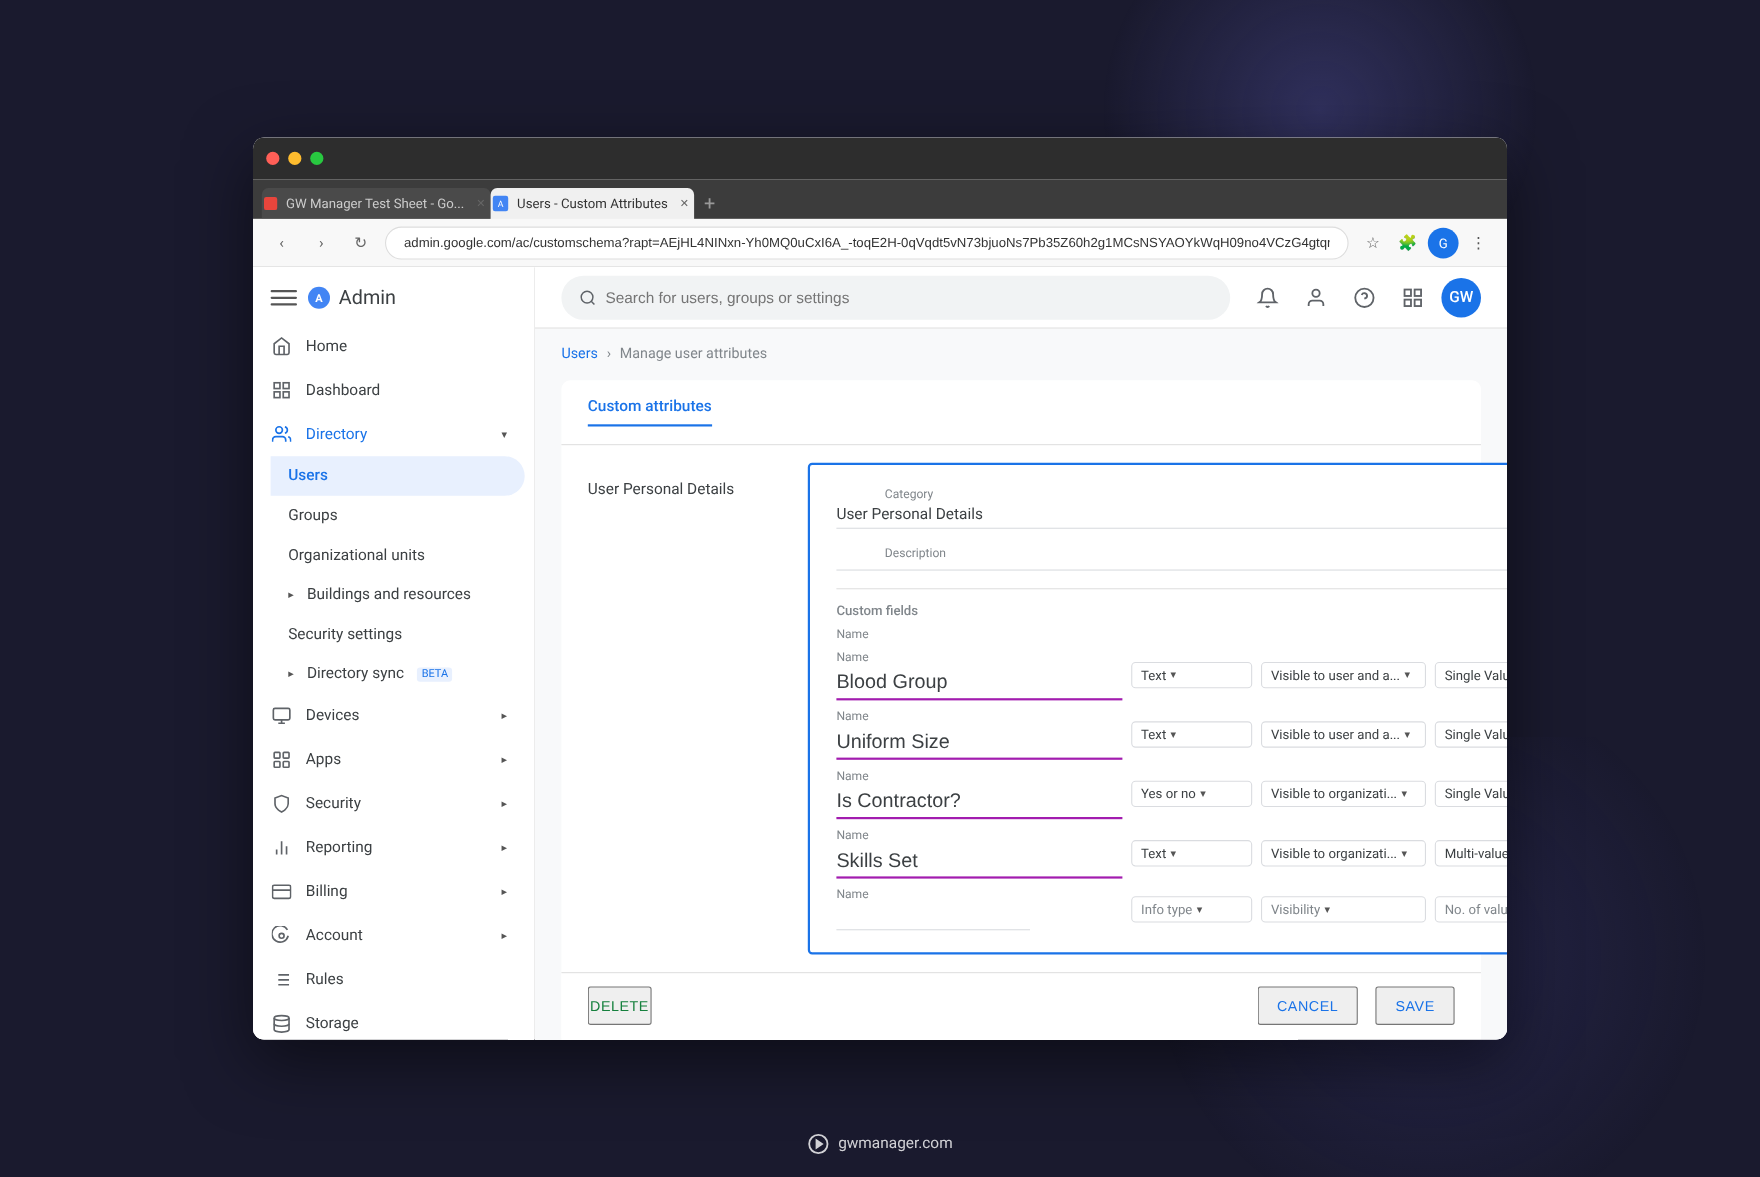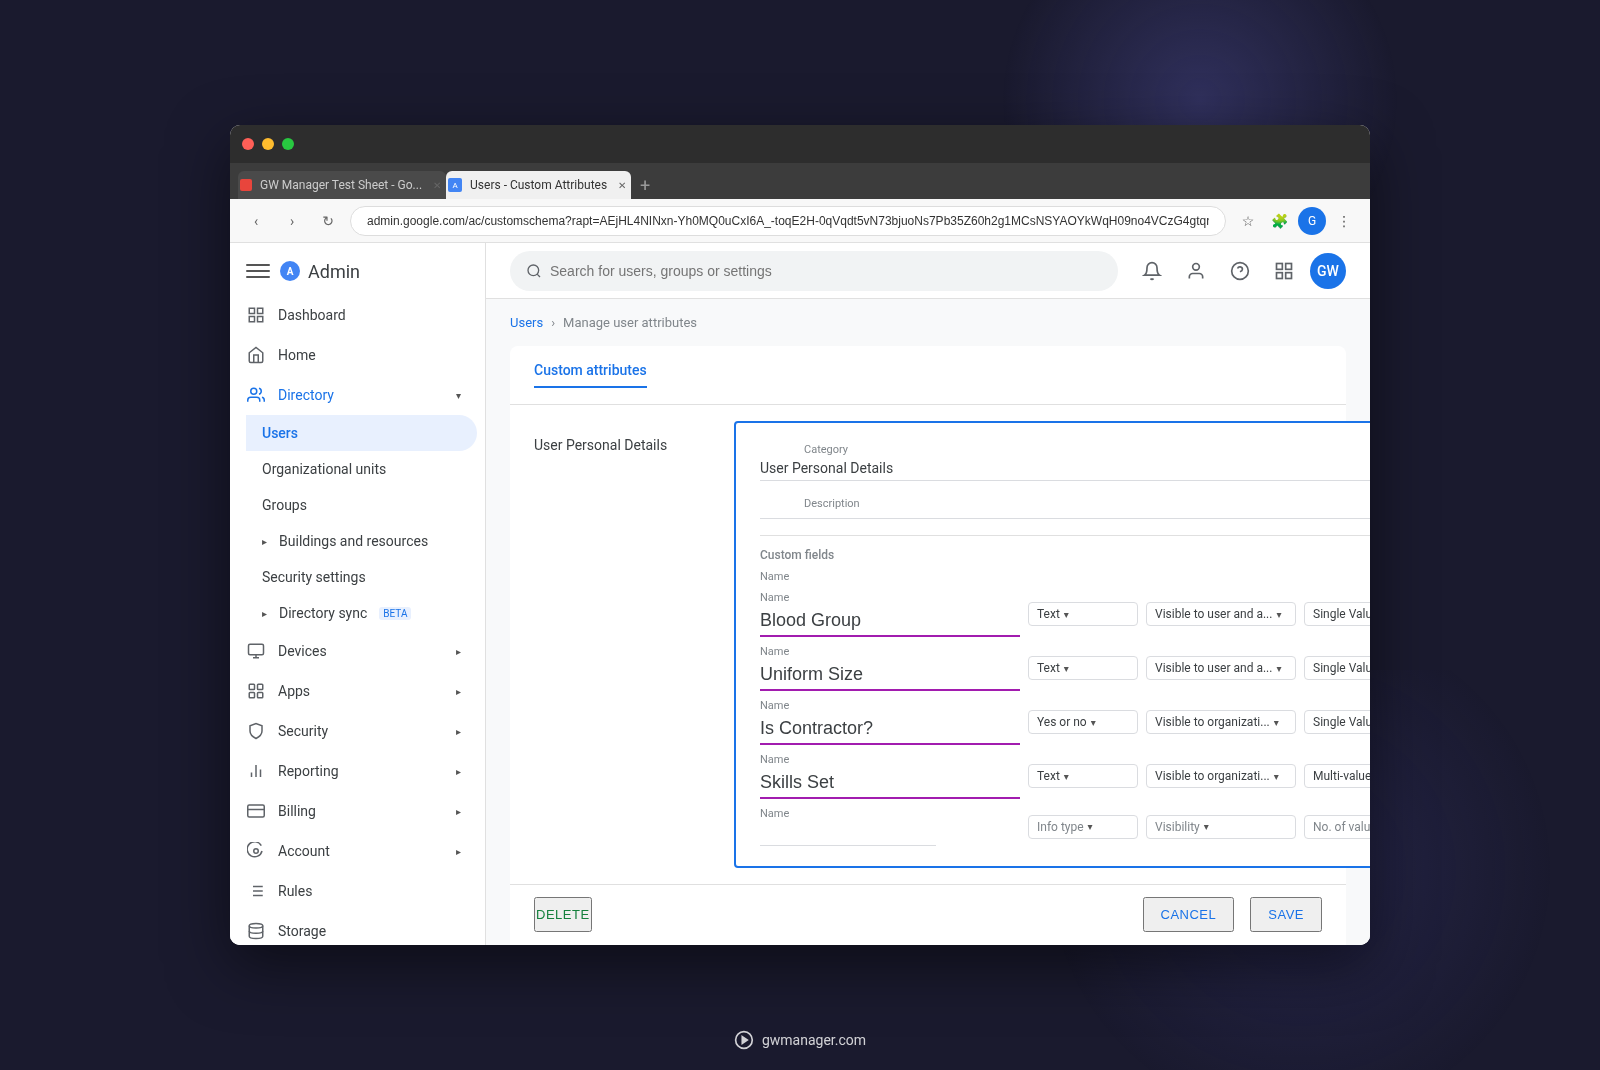--- a/index.html
+++ b/index.html
@@ -184,61 +184,61 @@
             <text x="12" y="16" text-anchor="middle" fill="white" font-size="10" font-weight="bold">A</text>
           </svg>
           <span style="font-size:18px;color:#3c4043;font-weight:400;">Admin</span>
         </div>
       </div>
 
       <div class="sidebar-nav">
         <div class="nav-item">
           <div class="nav-item-icon">
             <svg width="18" height="18" viewBox="0 0 24 24" fill="none" stroke="#5f6368" stroke-width="2">
+                <path d="M3 9l9-7 9 7v11a2 2 0 0 1-2 2H5a2 2 0 0 1-2-2z"></path>
+                <polyline points="9,22 9,12 15,12 15,22"></polyline>
+              </svg>
+          </div>
+          <span>Home</span>
+        </div>
+
+        <div class="nav-item">
+          <div class="nav-item-icon">
+            <svg width="18" height="18" viewBox="0 0 24 24" fill="none" stroke="#5f6368" stroke-width="2">
                 <rect x="3" y="3" width="7" height="7"></rect>
                 <rect x="14" y="3" width="7" height="7"></rect>
                 <rect x="3" y="14" width="7" height="7"></rect>
                 <rect x="14" y="14" width="7" height="7"></rect>
               </svg>
           </div>
           <span>Dashboard</span>
-        </div>
-
-        <div class="nav-item">
-          <div class="nav-item-icon">
-            <svg width="18" height="18" viewBox="0 0 24 24" fill="none" stroke="#5f6368" stroke-width="2">
-                <path d="M3 9l9-7 9 7v11a2 2 0 0 1-2 2H5a2 2 0 0 1-2-2z"></path>
-                <polyline points="9,22 9,12 15,12 15,22"></polyline>
-              </svg>
-          </div>
-          <span>Home</span>
         </div>
 
         <div class="nav-item" style="color:#1a73e8;">
           <div class="nav-item-icon">
             <svg width="18" height="18" viewBox="0 0 24 24" fill="none" stroke="#1a73e8" stroke-width="2">
                 <path d="M17 21v-2a4 4 0 0 0-4-4H5a4 4 0 0 0-4 4v2"></path>
                 <circle cx="9" cy="7" r="4"></circle>
                 <path d="M23 21v-2a4 4 0 0 0-3-3.87"></path>
                 <path d="M16 3.13a4 4 0 0 1 0 7.75"></path>
               </svg>
           </div>
           <span>Directory</span>
           <span class="expand-icon">▾</span>
         </div>
 
         <div class="sub-nav">
           <div class="sub-nav-item active">
             <span>Users</span>
           </div>
           <div class="sub-nav-item">
+            <span>Groups</span>
+          </div>
+          <div class="sub-nav-item">
             <span>Organizational units</span>
-          </div>
-          <div class="sub-nav-item">
-            <span>Groups</span>
           </div>
           <div class="sub-nav-item">
             <span class="expand-icon" style="margin-left:0;margin-right:4px;font-size:10px;">▸</span>
             <span>Buildings and resources</span>
           </div>
           <div class="sub-nav-item">
             <span>Security settings</span>
           </div>
           <div class="sub-nav-item">
             <span class="expand-icon" style="margin-left:0;margin-right:4px;font-size:10px;">▸</span>

